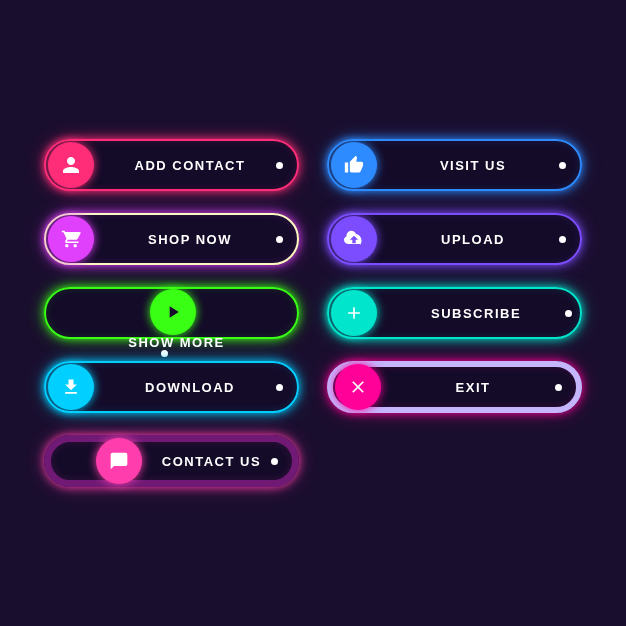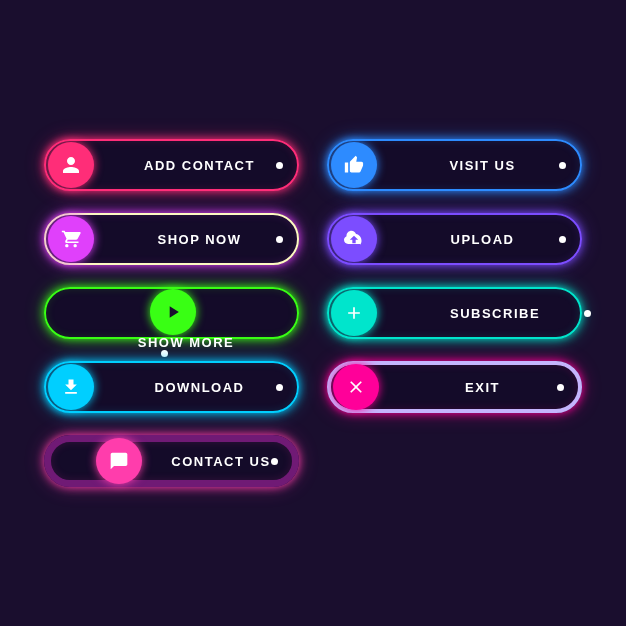--- a/index.html
+++ b/index.html
@@ -48,21 +48,20 @@
     }
 
     .neon-btn .label {
       flex: 1;
       color: #fff;
       font-size: 13px;
       font-weight: 700;
       letter-spacing: 1.5px;
       text-transform: uppercase;
       padding-left: 10px;
-      margin-left: 19px;
     }
 
     .neon-btn .dot {
       width: 7px;
       height: 7px;
       border-radius: 50%;
       background: #fff;
       margin-right: 14px;
       flex-shrink: 0;
     }
@@ -137,21 +136,21 @@
     .btn-orange {
       border: 2px solid #ff9800;
       box-shadow: 0 0 10px #ff9800, 0 0 20px #ff980055, inset 0 0 8px #ff980022;
     }
     .btn-orange .icon-circle {
       background: #ff9800;
       box-shadow: 0 0 10px #ff9800;
     }
 
     .btn-magenta {
-      border: 4px solid #c4b5fd;
+      border: 6px solid #c4b5fd;
       box-shadow: 0 0 10px #ff0099, 0 0 20px #ff009955, inset 0 0 8px #ff009922;
       text-align: center;
     }
     .btn-magenta .icon-circle {
       background: #ff0099;
       box-shadow: 0 0 10px #ff0099;
     }
 
     .btn-hotpink {
       border: 7px solid #701a75;

